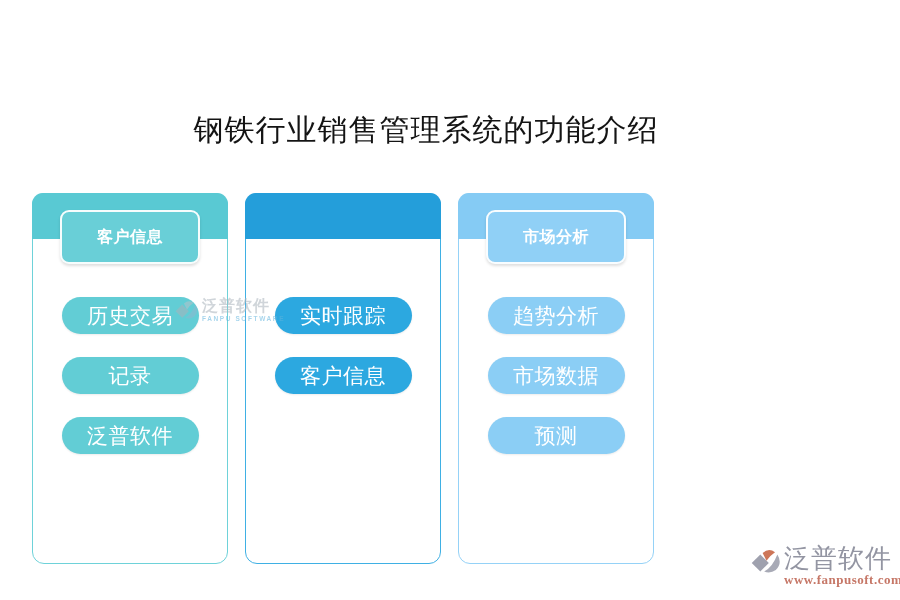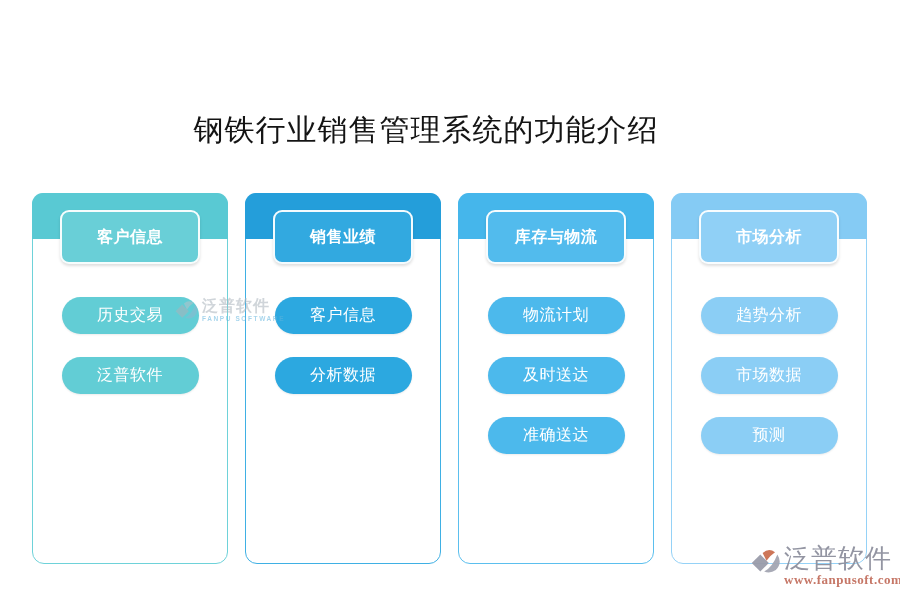--- a/index.html
+++ b/index.html
@@ -74,21 +74,21 @@
     display: flex; flex-direction: column;
     align-items: center;
     gap: 23px;
   }
   .pill {
     width: 137px; height: 37px;
     background: var(--pill, #4db9ec);
     border-radius: 19px;
     display: flex; align-items: center; justify-content: center;
     color: #ffffff;
-    font-size: 16px;
+    font-size: 21px;
     letter-spacing: 0.5px;
     box-shadow: 0 1px 2px rgba(0,0,0,0.08);
   }
 
   
   .wm-center {
     position: absolute;
     top: 297px; left: 175px;
     display: flex; align-items: flex-start;
     opacity: 0.55;
@@ -134,46 +134,33 @@
 
   <div class="cards">
 
     <div class="card" style="--band: #59c9d3; --button: #69cfd7; --pill: #62cdd5; --border: #6ed2d9;">
       <div class="band"></div>
       <div class="header-btn">
         <span>客户信息</span>
       </div>
       <div class="pills">
         <div class="pill">历史交易</div>
+        <div class="pill">记录</div>
         <div class="pill">泛普软件</div>
       </div>
     </div>
 
     <div class="card" style="--band: #249eda; --button: #32a9e0; --pill: #2ca8e0; --border: #3fb0e4;">
       <div class="band"></div>
-      <div class="header-btn">
-        <span>销售业绩</span>
-      </div>
       <div class="pills">
+        <div class="pill">实时跟踪</div>
         <div class="pill">客户信息</div>
-        <div class="pill">分析数据</div>
       </div>
     </div>
 
-    <div class="card" style="--band: #45b6eb; --button: #52bbed; --pill: #4cb9ec; --border: #5bbfee;">
-      <div class="band"></div>
-      <div class="header-btn">
-        <span>库存与物流</span>
-      </div>
-      <div class="pills">
-        <div class="pill">物流计划</div>
-        <div class="pill">及时送达</div>
-        <div class="pill">准确送达</div>
-      </div>
-    </div>
 
     <div class="card" style="--band: #85cbf4; --button: #90d0f6; --pill: #8bcef5; --border: #95d2f7;">
       <div class="band"></div>
       <div class="header-btn">
         <span>市场分析</span>
       </div>
       <div class="pills">
         <div class="pill">趋势分析</div>
         <div class="pill">市场数据</div>
         <div class="pill">预测</div>

